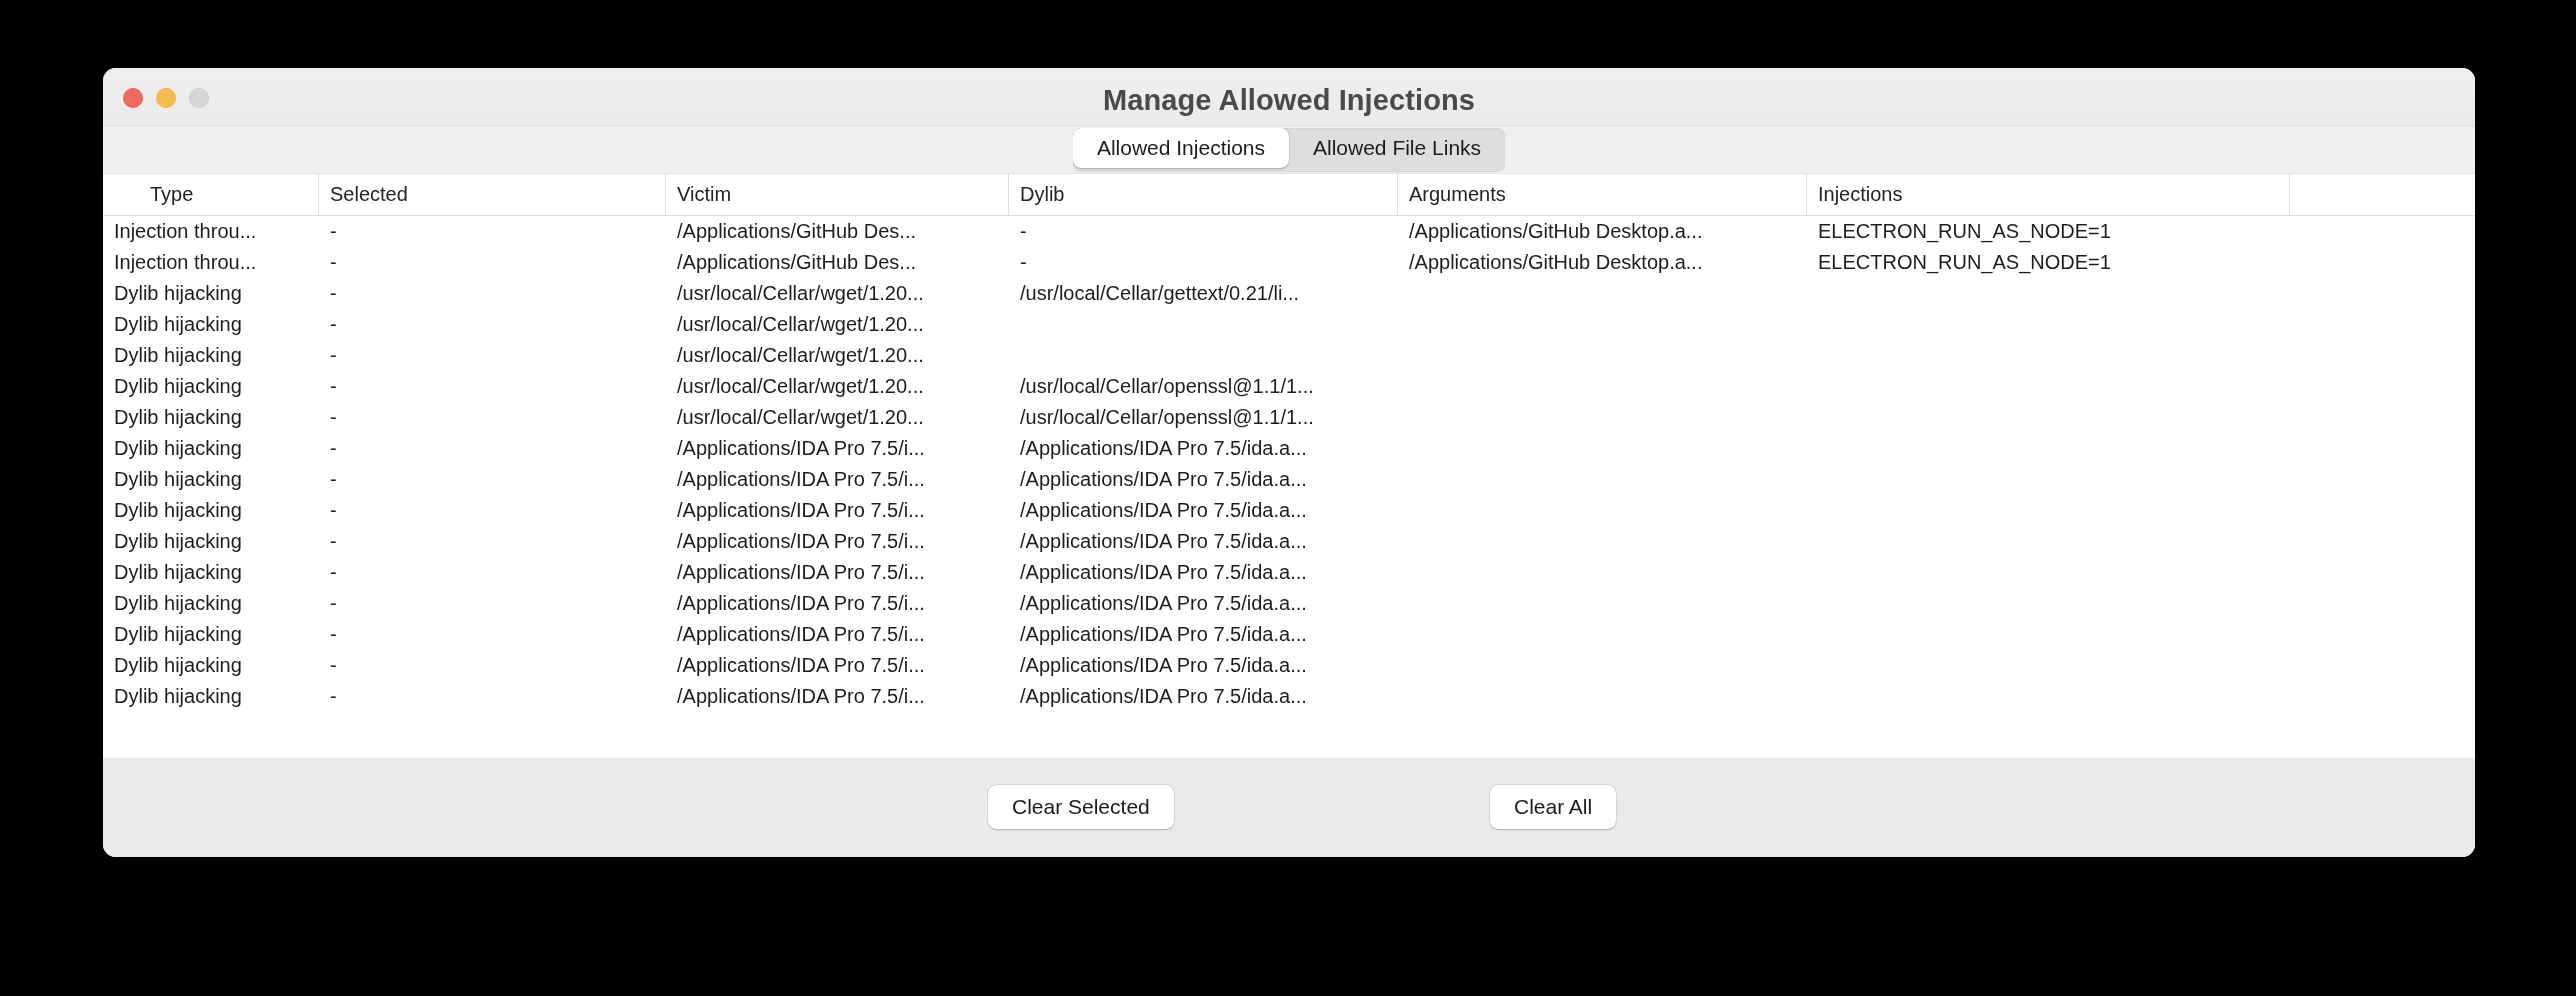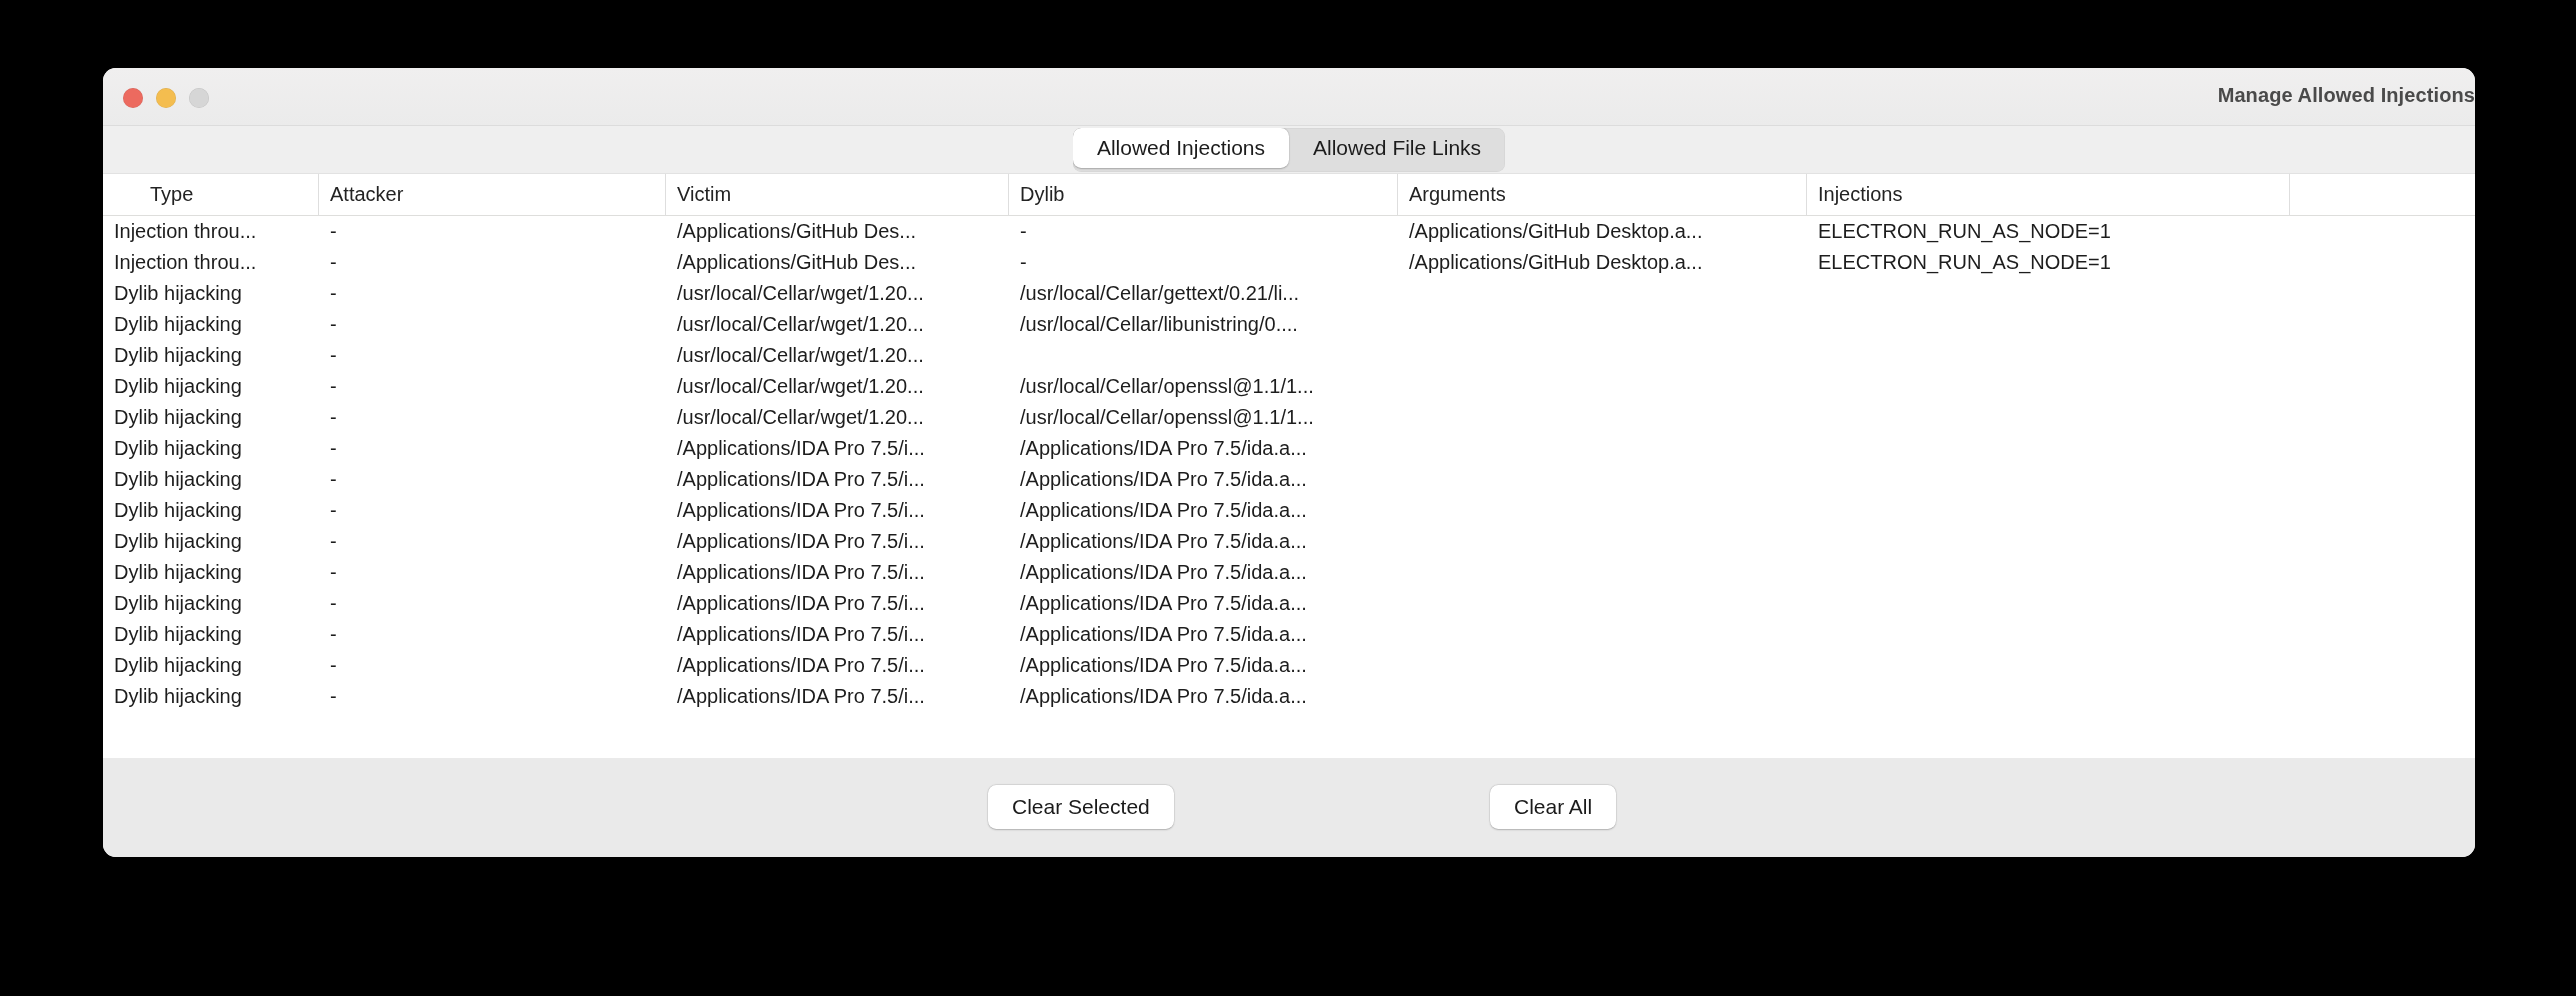--- a/index.html
+++ b/index.html
@@ -36,22 +36,22 @@
     left: 20px; top: 20px;
     display: flex; gap: 12.8px;
   }
   .light { width: 20px; height: 20px; border-radius: 50%; }
   .light.red    { background: #ec6a5f; box-shadow: inset 0 0 0 0.5px rgba(0,0,0,0.10); }
   .light.yellow { background: #f4bd4f; box-shadow: inset 0 0 0 0.5px rgba(0,0,0,0.10); }
   .light.gray   { background: #d6d6d6; box-shadow: inset 0 0 0 0.5px rgba(0,0,0,0.10); }
   .win-title {
     position: absolute;
     left: 0; right: 0; top: 16.4px;
-    text-align: right;
-    font-size: 20px;
+    text-align: center;
+    font-size: 29px;
     font-weight: bold;
     color: #4a4a4a;
     letter-spacing: 0.1px;
   }
 
   
   .tabbar {
     height: 47px;
     flex: 0 0 47px;
     background: #efefef;
@@ -179,21 +179,21 @@
     <div class="tabbar">
       <div class="segmented" id="segmented">
           <div class="seg active">Allowed Injections</div>
           <div class="seg">Allowed File Links</div>
         </div>
     </div>
 
     <div class="table-wrap">
       <div class="thead" id="thead">
           <div class="th" style="width: 216px; flex: 0 0 216px; padding-left: 47px;">Type</div>
-          <div class="th" style="width: 347px; flex: 0 0 347px;">Attacker</div>
+          <div class="th" style="width: 347px; flex: 0 0 347px;">Selected</div>
           <div class="th" style="width: 343px; flex: 0 0 343px;">Victim</div>
           <div class="th" style="width: 389px; flex: 0 0 389px;">Dylib</div>
           <div class="th" style="width: 409px; flex: 0 0 409px;">Arguments</div>
           <div class="th" style="width: 483px; flex: 0 0 483px;">Injections</div>
           <div class="th" style="width: 173px; flex: 0 0 173px; border-right: none;"></div>
         </div>
       <div class="tbody" id="tbody">
           <div class="tr">
             <div class="td" style="width: 216px; flex: 0 0 216px;">Injection throu...</div>
             <div class="td" style="width: 347px; flex: 0 0 347px;">-</div>
@@ -218,21 +218,20 @@
             <div class="td" style="width: 343px; flex: 0 0 343px;">/usr/local/Cellar/wget/1.20...</div>
             <div class="td" style="width: 389px; flex: 0 0 389px;">/usr/local/Cellar/gettext/0.21/li...</div>
             <div class="td" style="width: 409px; flex: 0 0 409px;"></div>
             <div class="td" style="width: 483px; flex: 0 0 483px;"></div>
             <div class="td" style="width: 173px; flex: 0 0 173px;"></div>
           </div>
           <div class="tr">
             <div class="td" style="width: 216px; flex: 0 0 216px;">Dylib hijacking</div>
             <div class="td" style="width: 347px; flex: 0 0 347px;">-</div>
             <div class="td" style="width: 343px; flex: 0 0 343px;">/usr/local/Cellar/wget/1.20...</div>
-            <div class="td" style="width: 389px; flex: 0 0 389px;">/usr/local/Cellar/libunistring/0....</div>
             <div class="td" style="width: 409px; flex: 0 0 409px;"></div>
             <div class="td" style="width: 483px; flex: 0 0 483px;"></div>
             <div class="td" style="width: 173px; flex: 0 0 173px;"></div>
           </div>
           <div class="tr">
             <div class="td" style="width: 216px; flex: 0 0 216px;">Dylib hijacking</div>
             <div class="td" style="width: 347px; flex: 0 0 347px;">-</div>
             <div class="td" style="width: 343px; flex: 0 0 343px;">/usr/local/Cellar/wget/1.20...</div>
             <div class="td" style="width: 409px; flex: 0 0 409px;"></div>
             <div class="td" style="width: 483px; flex: 0 0 483px;"></div>

